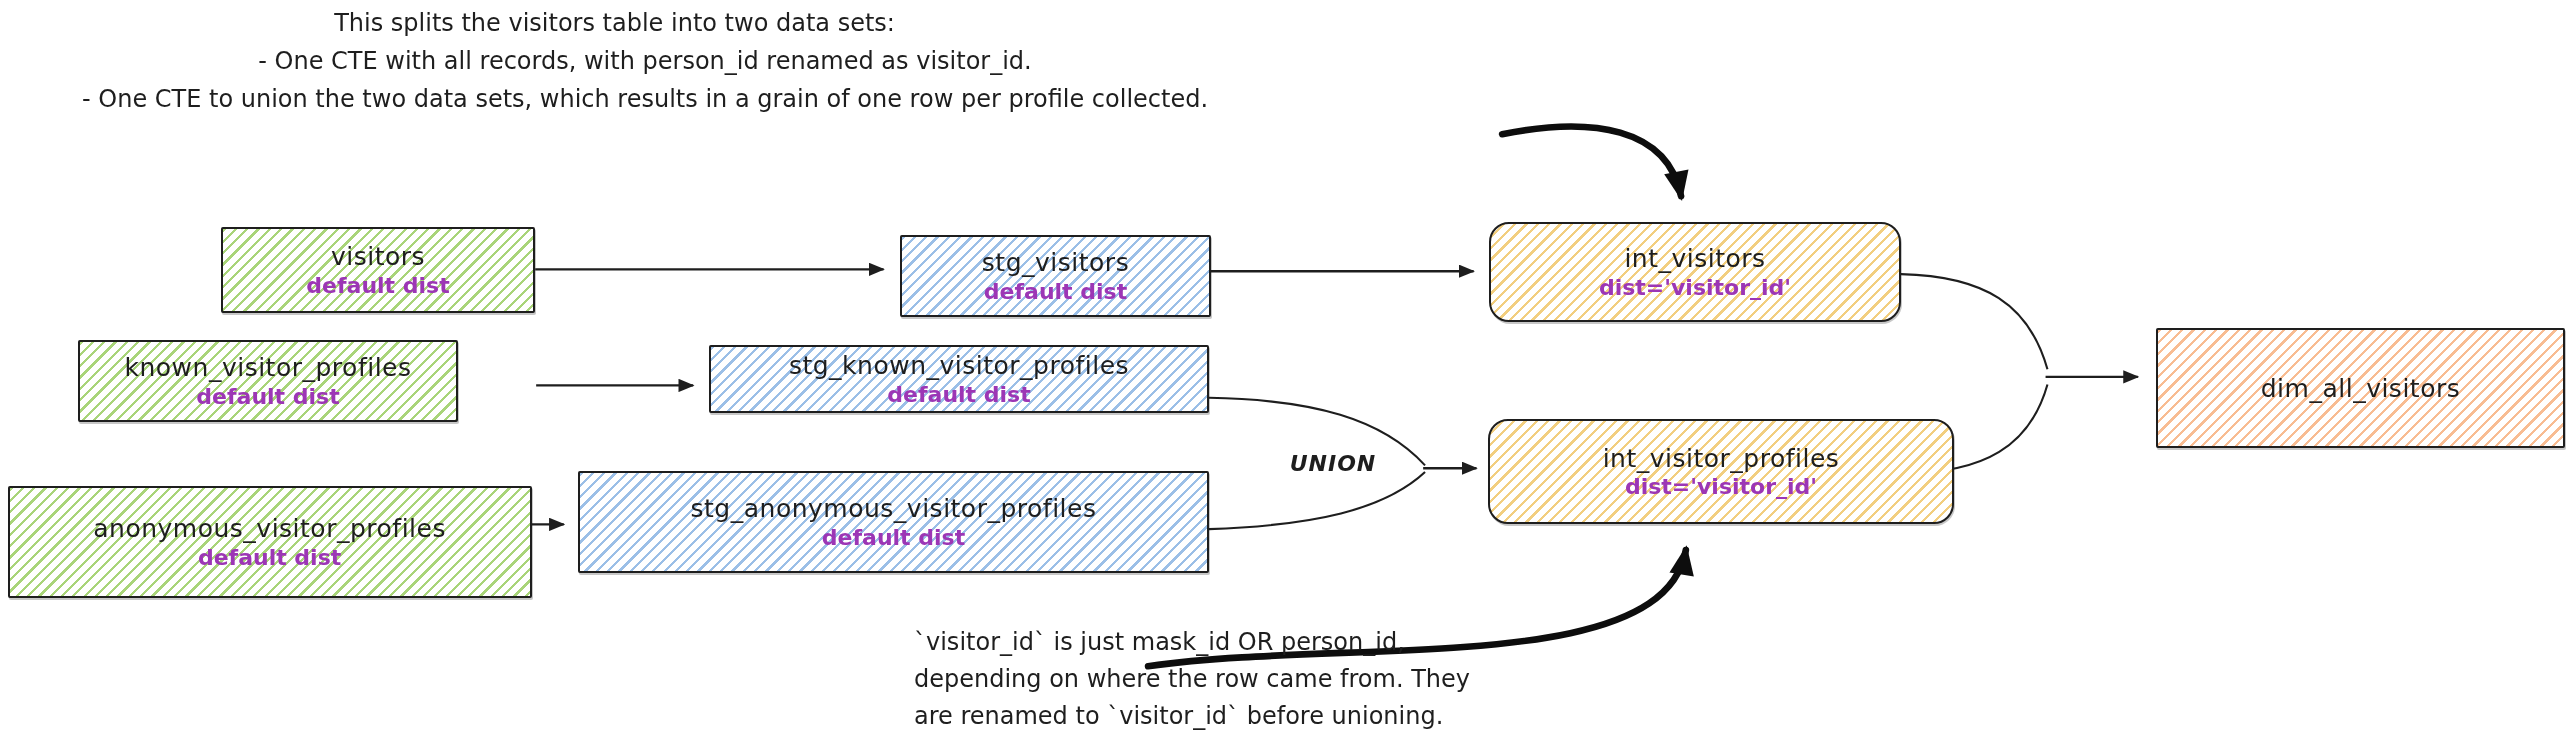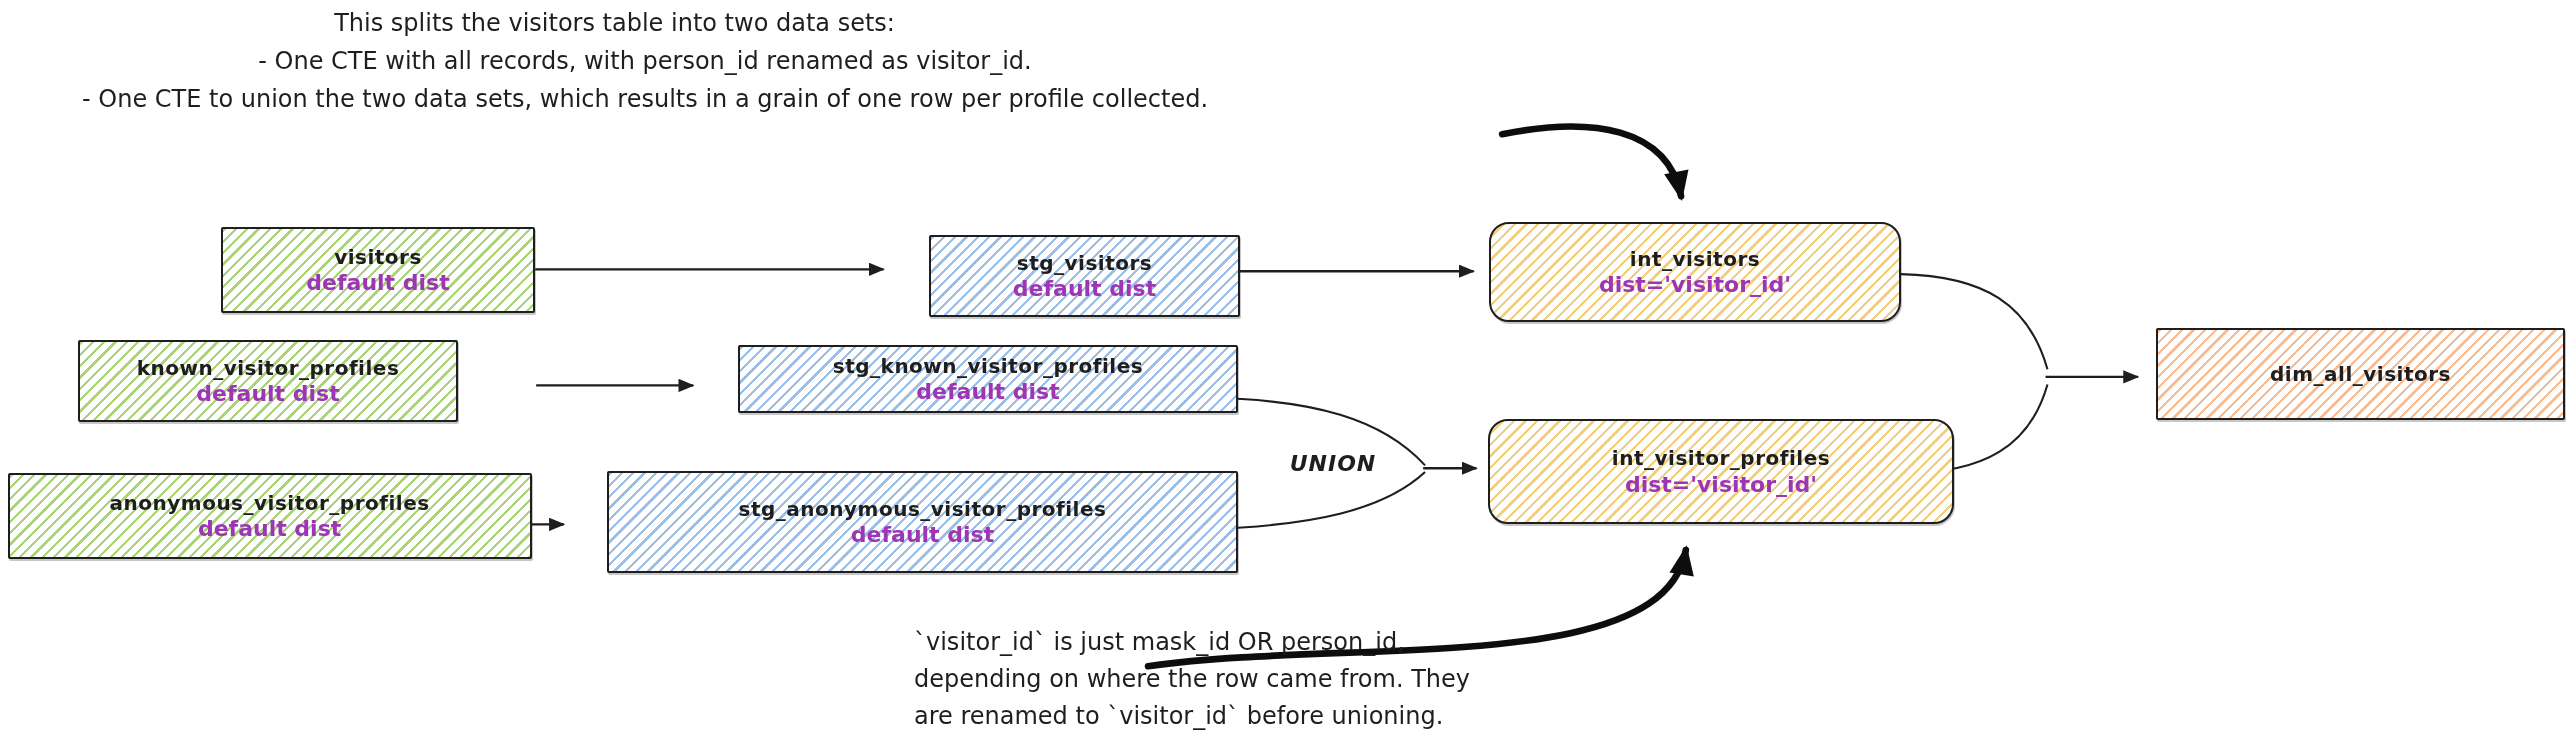--- a/index.html
+++ b/index.html
@@ -8,30 +8,30 @@
     font-family:"DejaVu Sans", sans-serif;color:#1e1e1e;
   }
   #connectors{position:absolute;left:0;top:0;width:2576px;height:749px;}
 
   .node{
     position:absolute;box-sizing:border-box;
     border:2.4px solid #1e1e1e;border-radius:1.9px;background-color:#ffffff;
     display:flex;flex-direction:column;align-items:center;justify-content:center;
     gap:1.9px;box-shadow:1px 1.9px 0 rgba(30,30,30,0.25);
   }
-  .node-title{font-size:20px;font-weight:700;letter-spacing:0.5px;white-space:nowrap;}
+  .node-title{font-size:25px;font-weight:400;letter-spacing:0.5px;white-space:nowrap;}
   .node-subtitle{font-size:22px;font-weight:600;color:#9c36b5;white-space:nowrap;}
   .node-subtitle:empty{display:none;}
 
   .green{background-image:repeating-linear-gradient(135deg,
     rgba(154,205,98,0.85) 0px, rgba(154,205,98,0.85) 2.3px,
     rgba(255,255,255,0) 2.3px, rgba(255,255,255,0) 8px);}
   .blue{background-image:repeating-linear-gradient(135deg,
     rgba(130,175,225,0.80) 0px, rgba(130,175,225,0.80) 2.3px,
-    rgba(255,255,255,0) 2.3px, rgba(255,255,255,0) 8px);margin-left:29px;}
+    rgba(255,255,255,0) 2.3px, rgba(255,255,255,0) 8px);}
   .yellow{background-image:repeating-linear-gradient(135deg,
     rgba(240,198,105,0.85) 0px, rgba(240,198,105,0.85) 2.3px,
     rgba(255,255,255,0) 2.3px, rgba(255,255,255,0) 8px);border-radius:20px;}
   .orange{background-image:repeating-linear-gradient(135deg,
     rgba(246,166,110,0.75) 0px, rgba(246,166,110,0.75) 2.3px,
     rgba(255,255,255,0) 2.3px, rgba(255,255,255,0) 8px);}
 
   .annotation{position:absolute;font-size:24px;font-weight:500;line-height:38px;text-align:center;}
   #top-note{left:21px;top:3.8px;}
   #top-note .bullets{padding-left:61px;}
@@ -90,21 +90,21 @@
   <div class="node green" style="left:221px;top:227px;width:314px;height:86px">
     <div class="node-title">visitors</div>
     <div class="node-subtitle">default dist</div>
   </div>
 
   <div class="node green" style="left:78px;top:340px;width:380px;height:82px">
     <div class="node-title">known_visitor_profiles</div>
     <div class="node-subtitle">default dist</div>
   </div>
 
-  <div class="node green" style="left:7.6px;top:473px;width:524px;height:86px">
+  <div class="node green" style="left:7.6px;top:486px;width:524px;height:112px">
     <div class="node-title">anonymous_visitor_profiles</div>
     <div class="node-subtitle">default dist</div>
   </div>
 
   <div class="node blue" style="left:900px;top:235px;width:311px;height:82px">
     <div class="node-title">stg_visitors</div>
     <div class="node-subtitle">default dist</div>
   </div>
 
   <div class="node blue" style="left:709px;top:345px;width:500px;height:68px">
@@ -120,19 +120,19 @@
   <div class="node yellow" style="left:1489px;top:222px;width:412px;height:100px">
     <div class="node-title">int_visitors</div>
     <div class="node-subtitle">dist='visitor_id'</div>
   </div>
 
   <div class="node yellow" style="left:1488px;top:419px;width:466px;height:105px">
     <div class="node-title">int_visitor_profiles</div>
     <div class="node-subtitle">dist='visitor_id'</div>
   </div>
 
-  <div class="node orange" style="left:2156px;top:328px;width:409px;height:92px">
+  <div class="node orange" style="left:2156px;top:328px;width:409px;height:120px">
     <div class="node-title">dim_all_visitors</div>
 
   </div>
 
 </div>
 
 
 </body></html>

